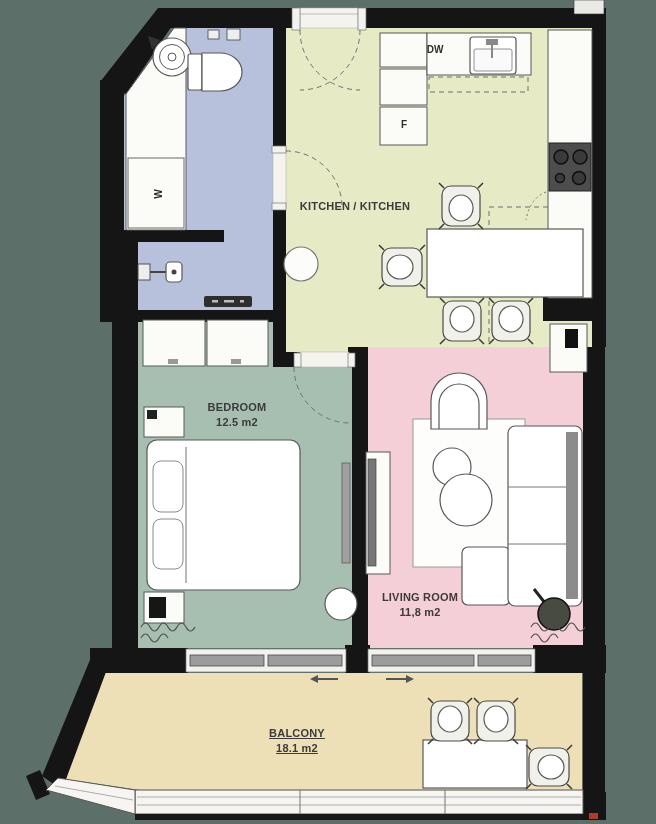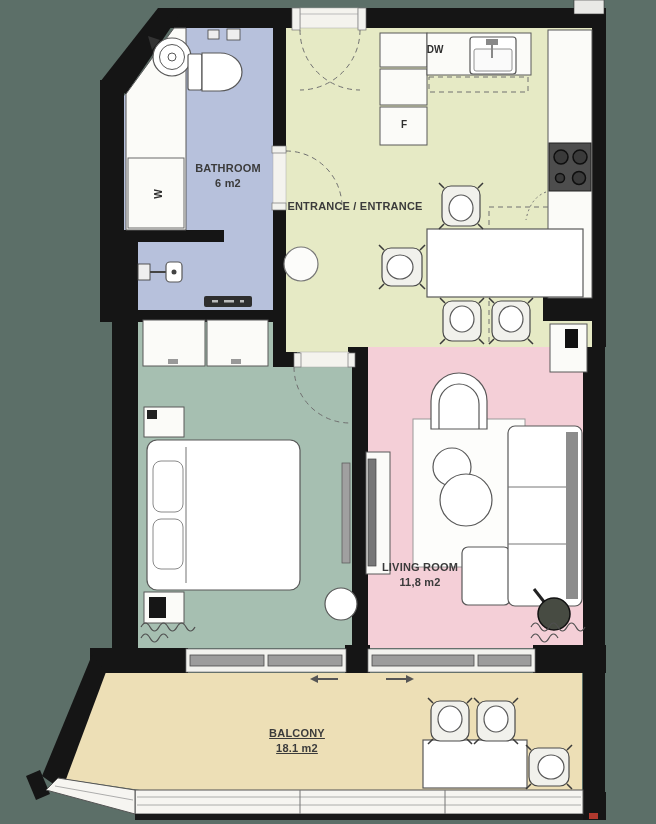--- a/index.html
+++ b/index.html
@@ -208,28 +208,28 @@
     <line x1="137" y1="805" x2="581" y2="805" stroke="#999" stroke-width="0.8"></line>
     <line x1="300" y1="790" x2="300" y2="814" stroke="#777" stroke-width="1"></line>
     <line x1="445" y1="790" x2="445" y2="814" stroke="#777" stroke-width="1"></line>
     <polygon points="58,778 135,790 135,814 46,790" fill="#f6f5f1" stroke="#555" stroke-width="1"></polygon>
     <line x1="55" y1="786" x2="133" y2="800" stroke="#999" stroke-width="0.8"></line>
     <rect x="135" y="814" width="448" height="6" fill="#191919"></rect>
     <rect x="589" y="813" width="9" height="6" fill="#B0392E"></rect>
   </g>
 </svg>
 
-<div class="room-label" style="left:158px;top:161px;width:140px;">
-  <div>BATHROOM</div>
-  <div>6 m2</div>
-</div>
 <div class="room-label" style="left:270px;top:199px;width:170px;">
-  <div>ENTRANCE / ENTRANCE</div>
-</div>
-<div class="room-label" style="left:350px;top:560px;width:140px;">
+  <div>KITCHEN / KITCHEN</div>
+</div>
+<div class="room-label" style="left:167px;top:400px;width:140px;">
+  <div>BEDROOM</div>
+  <div>12.5 m2</div>
+</div>
+<div class="room-label" style="left:350px;top:590px;width:140px;">
   <div>LIVING ROOM</div>
   <div>11,8 m2</div>
 </div>
 <div class="room-label" style="left:227px;top:726px;width:140px;text-decoration:underline;">
   <div>BALCONY</div>
   <div>18.1 m2</div>
 </div>
 
 <div class="appl-label" style="left:420px;top:44px;width:30px;">DW</div>
 <div class="appl-label" style="left:389px;top:119px;width:30px;">F</div>

